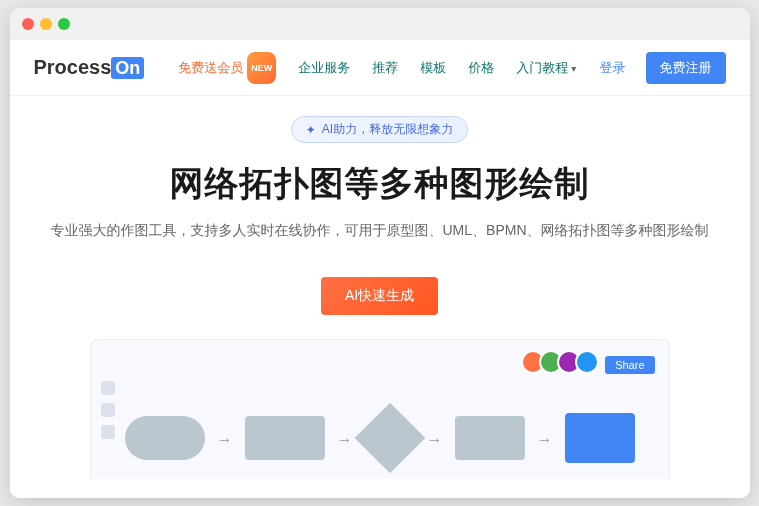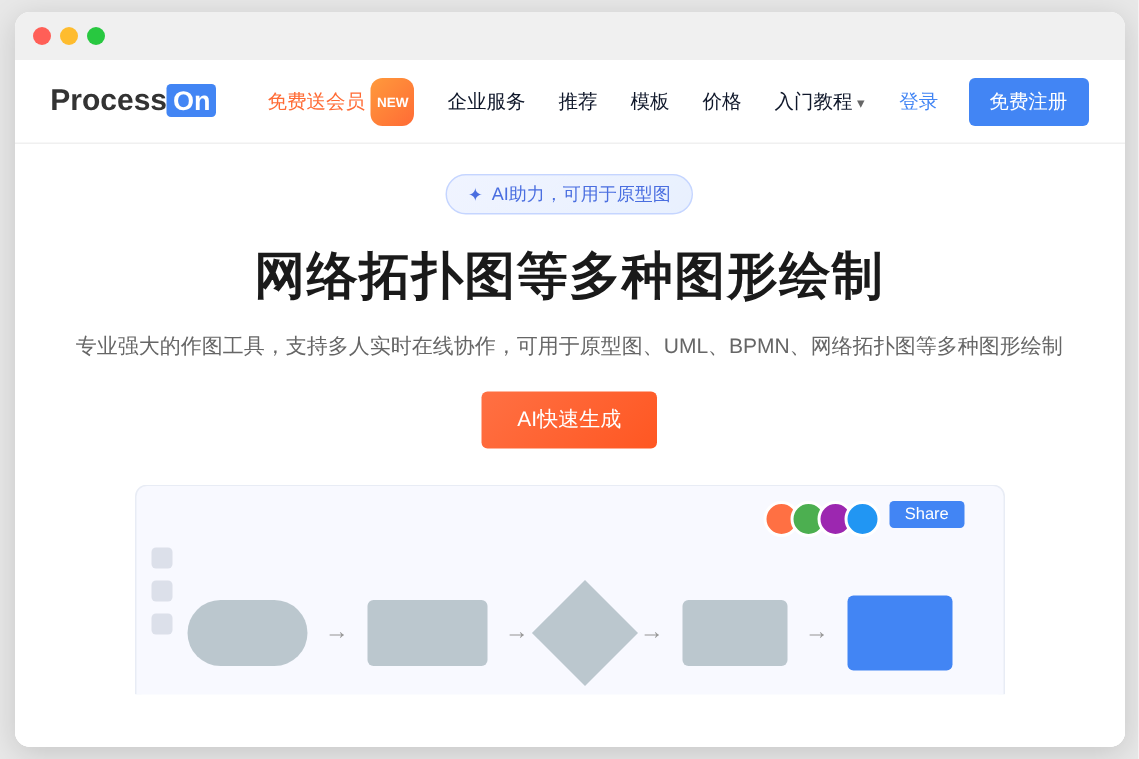--- a/index.html
+++ b/index.html
@@ -76,21 +76,21 @@
     }
     .nav-items {
       display: flex;
       align-items: center;
       gap: 2px;
       flex: 1;
     }
     .nav-item {
       padding: 6px 10px;
       font-size: 13px;
-      color: #0f172a;
+      color: #0f766e;
       cursor: pointer;
       border-radius: 4px;
       white-space: nowrap;
       display: flex;
       align-items: center;
       gap: 3px;
     }
     .nav-item-vip {
       color: #ff6b35;
       font-size: 13px;
@@ -160,21 +160,21 @@
       font-weight: 700;
       color: #1a1a1a;
       text-align: center;
       margin-bottom: 12px;
       letter-spacing: 1px;
     }
     .hero-subtitle {
       font-size: 14px;
       color: #666;
       text-align: center;
-      margin-bottom: 20px;
+      margin-bottom: 36px;
       line-height: 1.6;
     }
     .hero-buttons {
       display: flex;
       margin-bottom: 24px;
     }
     .btn-ai {
       background: linear-gradient(135deg, #ff7043, #ff5722);
       color: white;
       font-size: 14px;
@@ -201,23 +201,23 @@
       background: #f8f9ff;
       border-radius: 8px 8px 0 0;
       border: 1px solid #e8ecf5;
       border-bottom: none;
       position: relative;
       overflow: hidden;
     }
     .diagram-share-bar {
       position: absolute;
       top: 10px;
-      right: 26px;
-      display: flex;
-      align-items: flex-start;
+      right: 14px;
+      display: flex;
+      align-items: flex-end;
       gap: 6px;
     }
     .avatar-group {
       display: flex;
     }
     .avatar-circle {
       width: 24px;
       height: 24px;
       border-radius: 50%;
       border: 2px solid white;
@@ -355,21 +355,21 @@
       </div>
       <div class="nav-right">
         <div class="btn-login">登录</div>
         <div class="btn-register">免费注册</div>
       </div>
     </nav>
 
     <div class="hero">
       <div class="ai-badge">
         <span class="ai-badge-icon">✦</span>
-        <span>AI助力，可用于原型图</span>
+        <span>AI助力，释放无限想象力</span>
       </div>
 
       <h1 class="hero-title">网络拓扑图等多种图形绘制</h1>
 
       <p class="hero-subtitle">专业强大的作图工具，支持多人实时在线协作，可用于原型图、UML、BPMN、网络拓扑图等多种图形绘制</p>
 
       <div class="hero-buttons">
         <button class="btn-ai">AI快速生成</button>
       </div>
 

